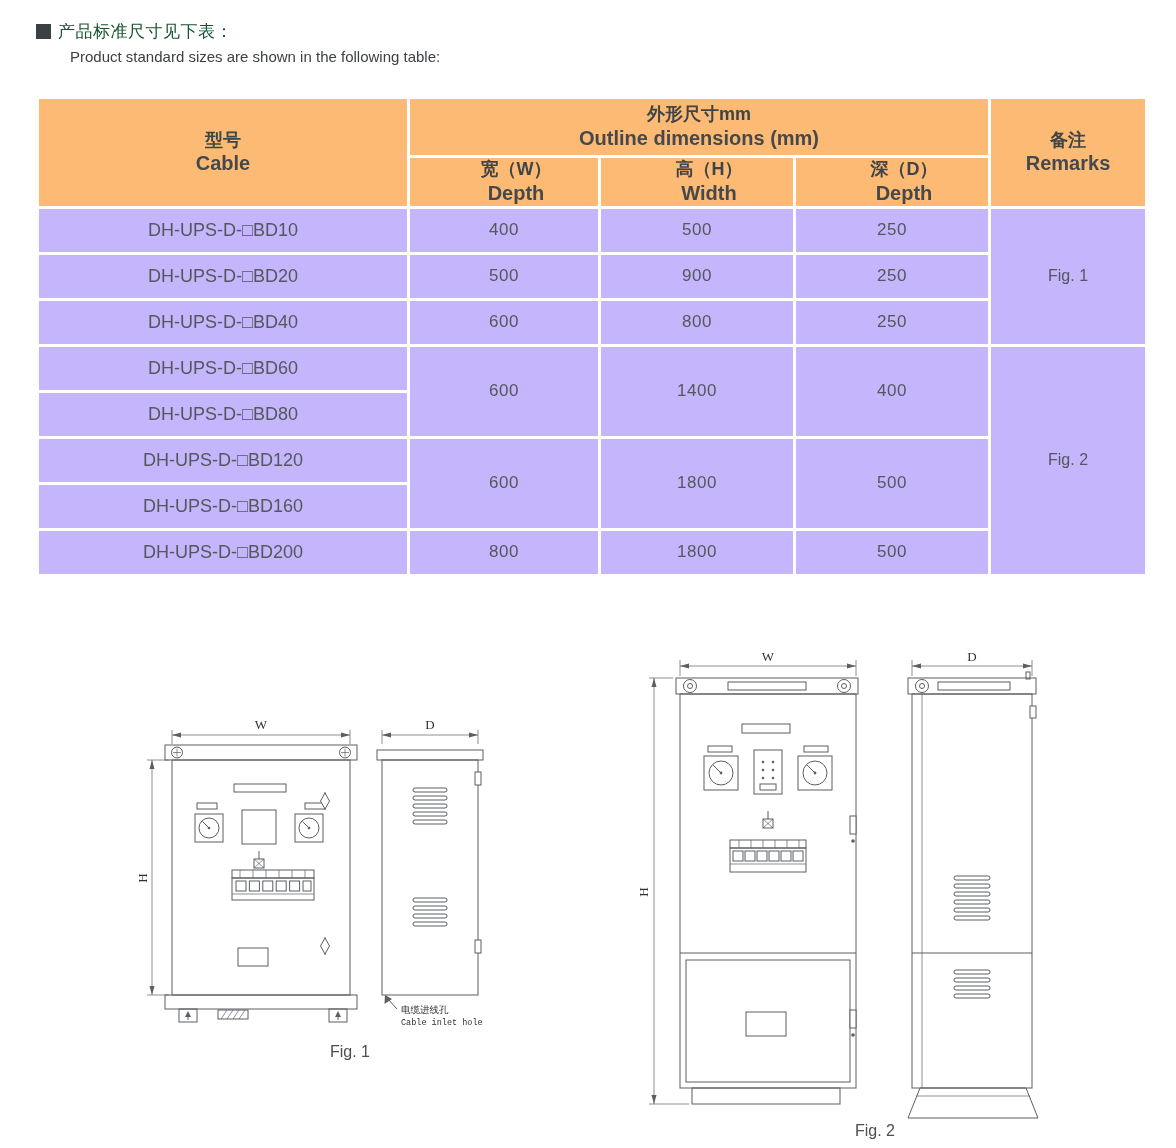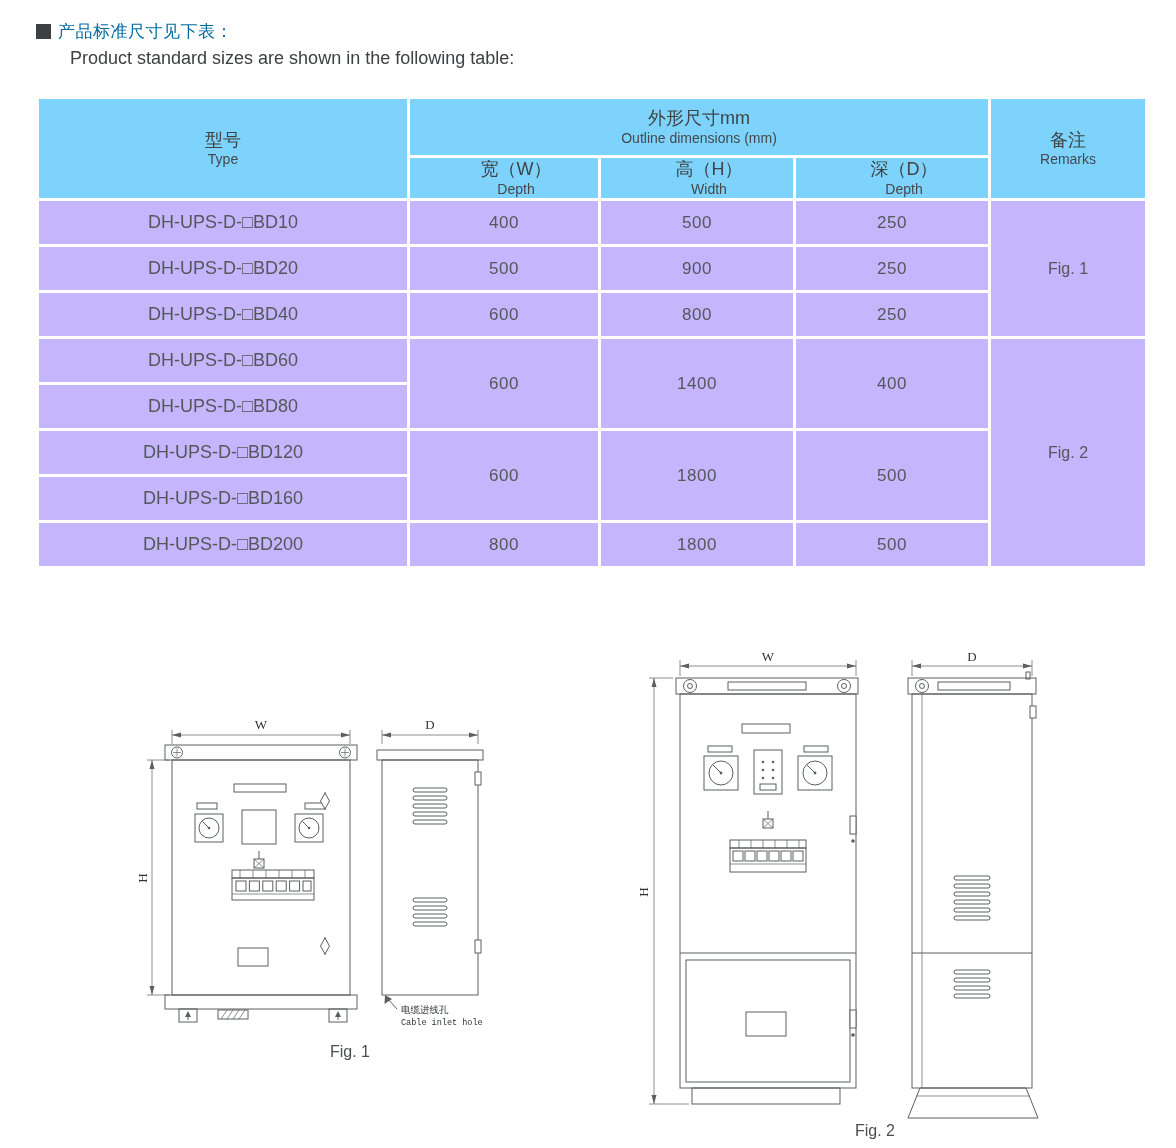--- a/index.html
+++ b/index.html
@@ -2,33 +2,33 @@
 <html><head>
 <meta charset="utf-8">
 <style>
   html,body{margin:0;padding:0;}
   body{
     width:1176px;height:1148px;background:#ffffff;position:relative;
     font-family:"Liberation Sans", sans-serif;color:#3c4144;overflow:hidden;
   }
   
   .heading{position:absolute;left:36px;top:20px;display:flex;align-items:center;gap:7px;
-    font-size:17px;color:#0369a1;letter-spacing:0.5px;}
+    font-size:17px;color:#14532d;letter-spacing:0.5px;}
   .bullet{width:15px;height:15px;background:#3d4043;display:inline-block;}
-  .heading-en{position:absolute;left:70px;top:48px;font-size:18px;color:#3c4144;}
+  .heading-en{position:absolute;left:70px;top:48px;font-size:15px;color:#3c4144;}
 
   
   table.dim-table{position:absolute;left:36px;top:96px;width:1112px;
     border-collapse:separate;border-spacing:3px;table-layout:fixed;}
   .dim-table th,.dim-table td{text-align:center;vertical-align:middle;padding:0;}
-  .dim-table thead th{background:#7dd3fc;font-weight:normal;color:#3f4447;}
+  .dim-table thead th{background:#fdba74;font-weight:bold;color:#3f4447;}
   .dim-table thead tr.h1 th{height:56px;}
   .dim-table thead tr.h2 th{height:34px;padding-left:24px;}
   .dim-table .zh{font-size:18px;line-height:1.25;}
-  .dim-table .en{font-size:14px;line-height:1.25;color:#45494c;}
+  .dim-table .en{font-size:20px;line-height:1.25;color:#45494c;}
   .dim-table tbody td{background:#c4b5fd;color:#54585b;height:43px;font-size:18px;}
   .dim-table tbody td.num{font-size:17px;letter-spacing:0.5px;text-align:center;}
   .dim-table tbody td.remark{font-size:16px;}
 
   
   .fig-label{position:absolute;font-size:16px;color:#4a4f52;text-align:center;width:120px;}
 
   
   svg{position:absolute;overflow:visible;}
   .s{stroke:#5b5f62;stroke-width:1;fill:none;}
@@ -54,21 +54,21 @@
     <col style="width:368px">
       <col style="width:188px">
       <col style="width:192px">
     <col style="width:192px">
       <col style="width:154px">
   </colgroup>
   <thead>
     <tr class="h1">
       <th rowspan="2">
         <div class="zh">型号</div>
-        <div class="en">Type</div>
+        <div class="en">Cable</div>
       </th>
       <th colspan="3">
         <div class="zh">外形尺寸mm</div>
         <div class="en">Outline dimensions (mm)</div>
       </th>
       <th rowspan="2">
         <div class="zh">备注</div>
         <div class="en">Remarks</div>
       </th>
     </tr>

